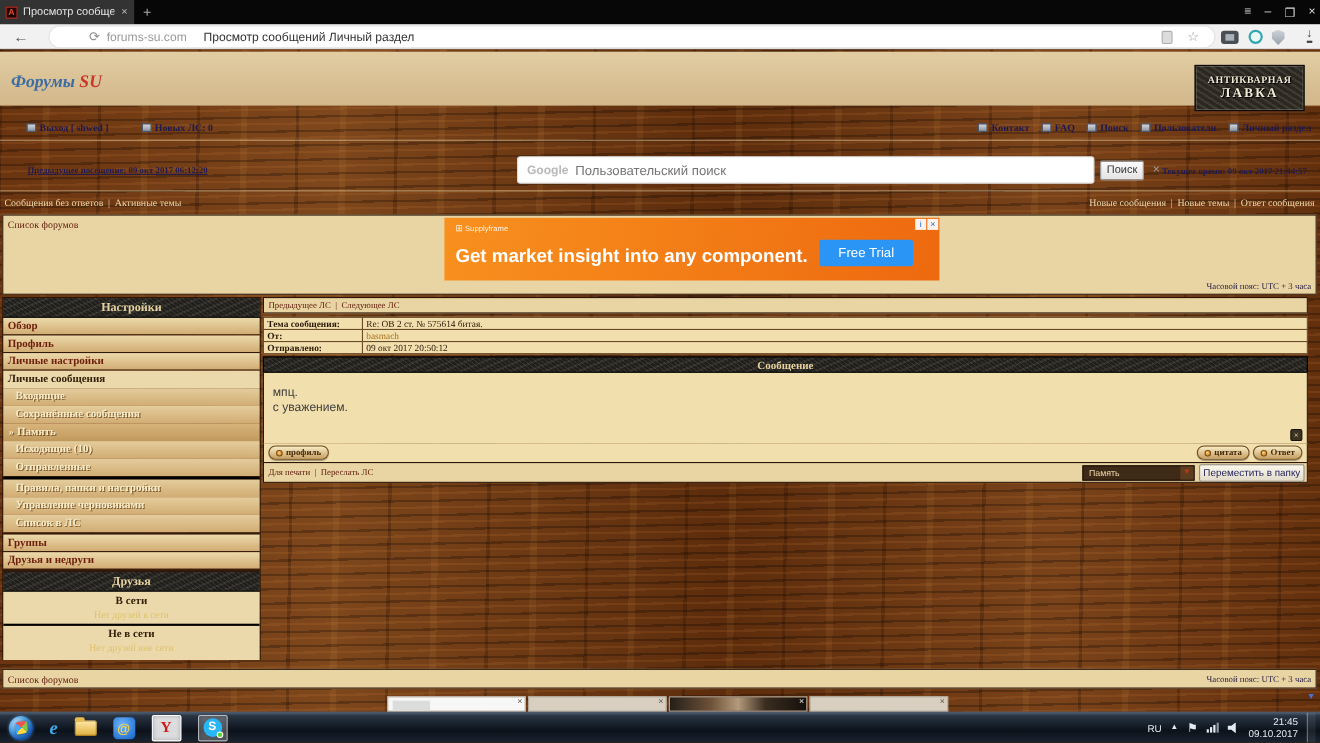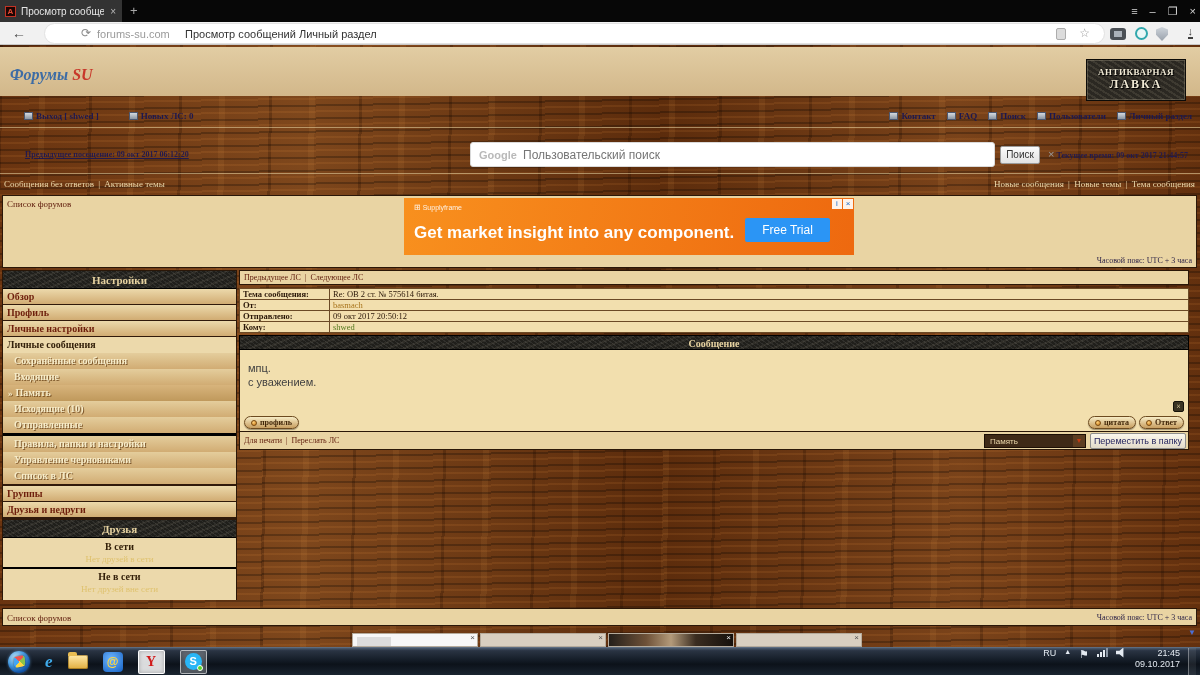--- a/index.html
+++ b/index.html
@@ -208,21 +208,21 @@
              font-size:12px; line-height:20px; text-align:center; }
   .tb-btn { width:27px; height:24px; border-radius:2px; display:flex; align-items:center; justify-content:center;
             background:rgba(255,255,255,.85); border:1px solid rgba(255,255,255,.9);
             box-shadow:inset 0 0 4px rgba(0,0,0,.25); }
   .tb-btn.glass { background:rgba(255,255,255,.28); border:1px solid rgba(255,255,255,.55); }
   .y-glyph { color:#d11a1a; font-weight:bold; font-size:14px; font-family:"Liberation Serif", serif; }
   .sk-circle { position:relative; width:17px; height:17px; border-radius:50%; background:#29b6f6; color:#fff;
                font-weight:bold; font-size:11px; line-height:17px; text-align:center; }
   .sk-circle i { position:absolute; right:-1px; bottom:-1px; width:6px; height:6px; border-radius:50%;
                  background:#5ad427; border:1px solid #fff; display:block; }
-  .tray { display:flex; align-items:flex-start; gap:8px; color:#e4eaf1; font-size:9px; padding-right:4px; }
+  .tray { display:flex; align-items:center; gap:8px; color:#e4eaf1; font-size:9px; padding-right:4px; }
   .sig { display:flex; align-items:flex-end; gap:1px; height:9px; }
   .sig b { width:2px; background:#e4eaf1; display:block; }
   .sig b:nth-child(1){height:3px;} .sig b:nth-child(2){height:5px;}
   .sig b:nth-child(3){height:7px;} .sig b:nth-child(4){height:9px; background:#8b97a5;}
   .spk { width:11px; height:10px; background:#e4eaf1;
          clip-path:polygon(0 32%,32% 32%,68% 0,68% 100%,32% 68%,0 68%); }
   .clock { text-align:right; line-height:11px; font-size:9px; }
   .show-desktop { width:8px; height:28px; border-left:1px solid rgba(255,255,255,.35);
                   background:rgba(255,255,255,.07); }
 </style>
@@ -328,21 +328,21 @@
       <div class="nr-left">
         <a>Сообщения без ответов</a>
         <span>|</span>
         <a>Активные темы</a>
       </div>
       <div class="nr-right">
         <a>Новые сообщения</a>
         <span>|</span>
         <a>Новые темы</a>
         <span>|</span>
-        <a>Тема сообщения</a>
+        <a>Ответ сообщения</a>
       </div>
     </div>
 
     <div class="forum-panel">
       <a class="board-link">Список форумов</a>
       <div class="ad">
         <div class="ad-brand">
           <span class="ad-grid">⊞</span><span>Supplyframe</span>
         </div>
         <div class="ad-headline">Get market insight into any component.</div>
@@ -354,22 +354,22 @@
       </div>
       <span class="tz">Часовой пояс: UTC + 3 часа</span>
     </div>
 
     <div class="sidebar">
       <div class="sb-header granite">Настройки</div>
       <div class="sb-item">Обзор</div>
       <div class="sb-item">Профиль</div>
       <div class="sb-item">Личные настройки</div>
       <div class="sb-section">Личные сообщения</div>
+      <div class="sb-sub">Входящие</div>
       <div class="sb-sub">Сохранённые сообщения</div>
-      <div class="sb-sub">Входящие</div>
       <div class="sb-sub selected">
         <span class="mark">»</span><span>Память</span>
       </div>
       <div class="sb-sub">Исходящие (10)</div>
       <div class="sb-sub">Отправленные</div>
       <div class="sb-divider"></div>
       <div class="sb-sub">Правила, папки и настройки</div>
       <div class="sb-sub">Управление черновиками</div>
       <div class="sb-sub">Список в ЛС</div>
       <div class="sb-gap"></div>
@@ -399,24 +399,20 @@
           <td class="v-plain">Re: ОВ 2 ст. № 575614 битая.</td>
         </tr>
         <tr>
           <th>От:</th>
           <td class="v-from">basmach</td>
         </tr>
         <tr>
           <th>Отправлено:</th>
           <td class="v-plain">09 окт 2017 20:50:12</td>
         </tr>
-        <tr>
-          <th>Кому:</th>
-          <td class="v-to">shwed</td>
-        </tr>
       </tbody>
         </table>
       <div class="msg-header granite">Сообщение</div>
       <div class="msg-body">
         <p>мпц.</p>
         <p>с уважением.</p>
         <span class="msg-close">×</span>
       </div>
       <div class="btn-row">
         <span class="fbtn">

